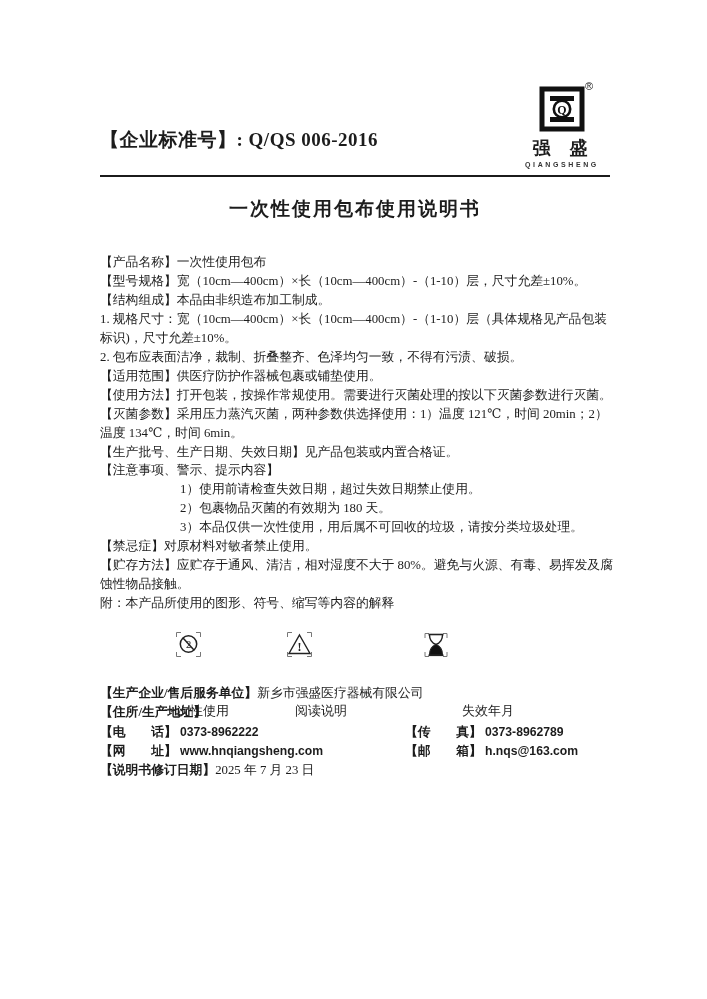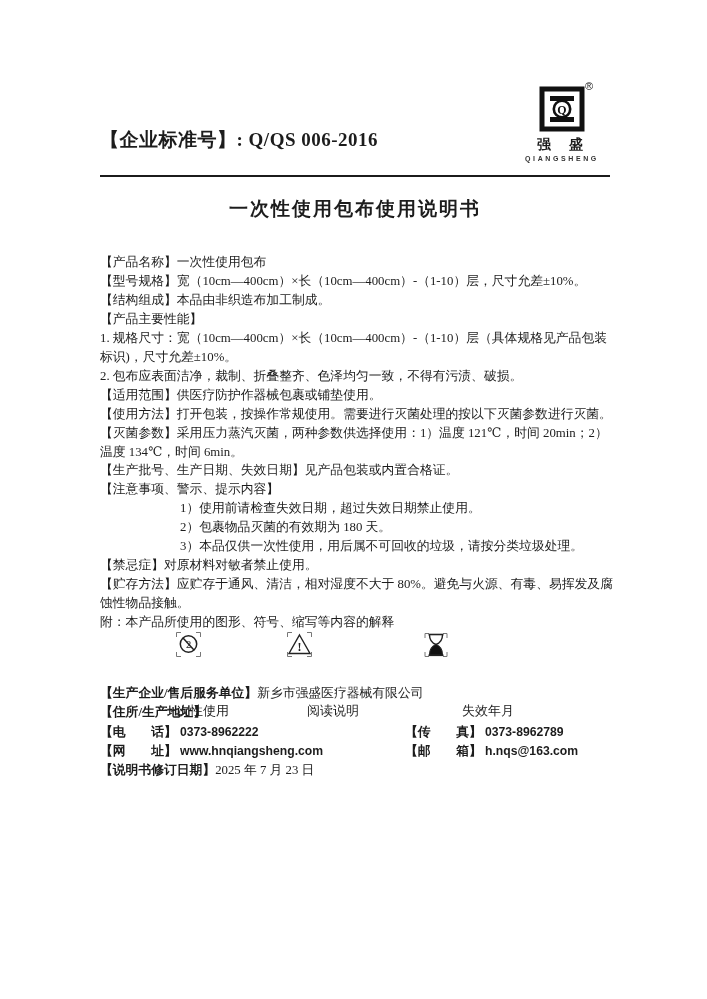--- a/index.html
+++ b/index.html
@@ -18,21 +18,21 @@
     position:absolute; left:516px; top:84px; width:92px;
     display:flex; flex-direction:column; align-items:center;
   }
   .logo-mark-wrap { position:relative; width:62px; height:48px; }
   .logo-mark-wrap svg { position:absolute; left:8px; top:2px; }
   .reg-mark {
     position:absolute; right:0; top:-4px; font-size:11px;
     font-family:"Liberation Sans",sans-serif; color:#222;
   }
   .brand-cn {
-    margin-top:4px; font-size:14px; font-weight:bold; letter-spacing:7px;
+    margin-top:4px; font-size:18px; font-weight:bold; letter-spacing:7px;
     font-family:"Liberation Sans","DejaVu Sans",sans-serif; white-space:nowrap;
     text-indent:3px;
   }
   .brand-en {
     margin-top:1px; font-size:7px; font-weight:bold; letter-spacing:2.6px;
     font-family:"Liberation Sans","DejaVu Sans",sans-serif; white-space:nowrap;
     color:#333;
   }
   .rule {
     position:absolute; left:100px; top:175px; width:510px; height:2px;
@@ -56,21 +56,21 @@
     position:absolute; left:100px; top:629px; width:511px; height:52px;
   }
   .sym-icon { position:absolute; top:2px; }
   .sym-icon.s1 { left:75px; }
   .sym-icon.s2 { left:186px; }
   .sym-icon.s3 { left:323px; }
   .sym-label {
     position:absolute; top:29px; font-size:13px; font-weight:normal; white-space:nowrap;margin-top:44px;
   }
   .sym-label.l1 { left:64px; }
-  .sym-label.l2 { left:207px; }
+  .sym-label.l2 { left:195px; }
   .sym-label.l3 { left:362px; }
   
   .footer {
     position:absolute; left:100px; top:684px; width:511px;
     font-size:12.8px; line-height:19.3px;
   }
   .frow { display:flex; white-space:nowrap; }
   .fcol-left { width:305px; flex:none; }
   .flabel { font-weight:bold; }
   .fval-latin {
@@ -104,21 +104,20 @@
   </div>
 
   <div class="rule"></div>
 
   <h1 class="doc-title">一次性使用包布使用说明书</h1>
 
   <div class="body-text">
     <div class="bline">【产品名称】一次性使用包布</div>
     <div class="bline">【型号规格】宽（10cm—400cm）×长（10cm—400cm）-（1-10）层，尺寸允差±10%。</div>
     <div class="bline">【结构组成】本品由非织造布加工制成。</div>
-    <div class="bline">【产品主要性能】</div>
     <div class="bline">1. 规格尺寸：宽（10cm—400cm）×长（10cm—400cm）-（1-10）层（具体规格见产品包装</div>
     <div class="bline">标识)，尺寸允差±10%。</div>
     <div class="bline">2. 包布应表面洁净，裁制、折叠整齐、色泽均匀一致，不得有污渍、破损。</div>
     <div class="bline">【适用范围】供医疗防护作器械包裹或铺垫使用。</div>
     <div class="bline">【使用方法】打开包装，按操作常规使用。需要进行灭菌处理的按以下灭菌参数进行灭菌。</div>
     <div class="bline">【灭菌参数】采用压力蒸汽灭菌，两种参数供选择使用：1）温度 121℃，时间 20min；2）</div>
     <div class="bline">温度 134℃，时间 6min。</div>
     <div class="bline">【生产批号、生产日期、失效日期】见产品包装或内置合格证。</div>
     <div class="bline">【注意事项、警示、提示内容】</div>
     <div class="bline ind">1）使用前请检查失效日期，超过失效日期禁止使用。</div>

